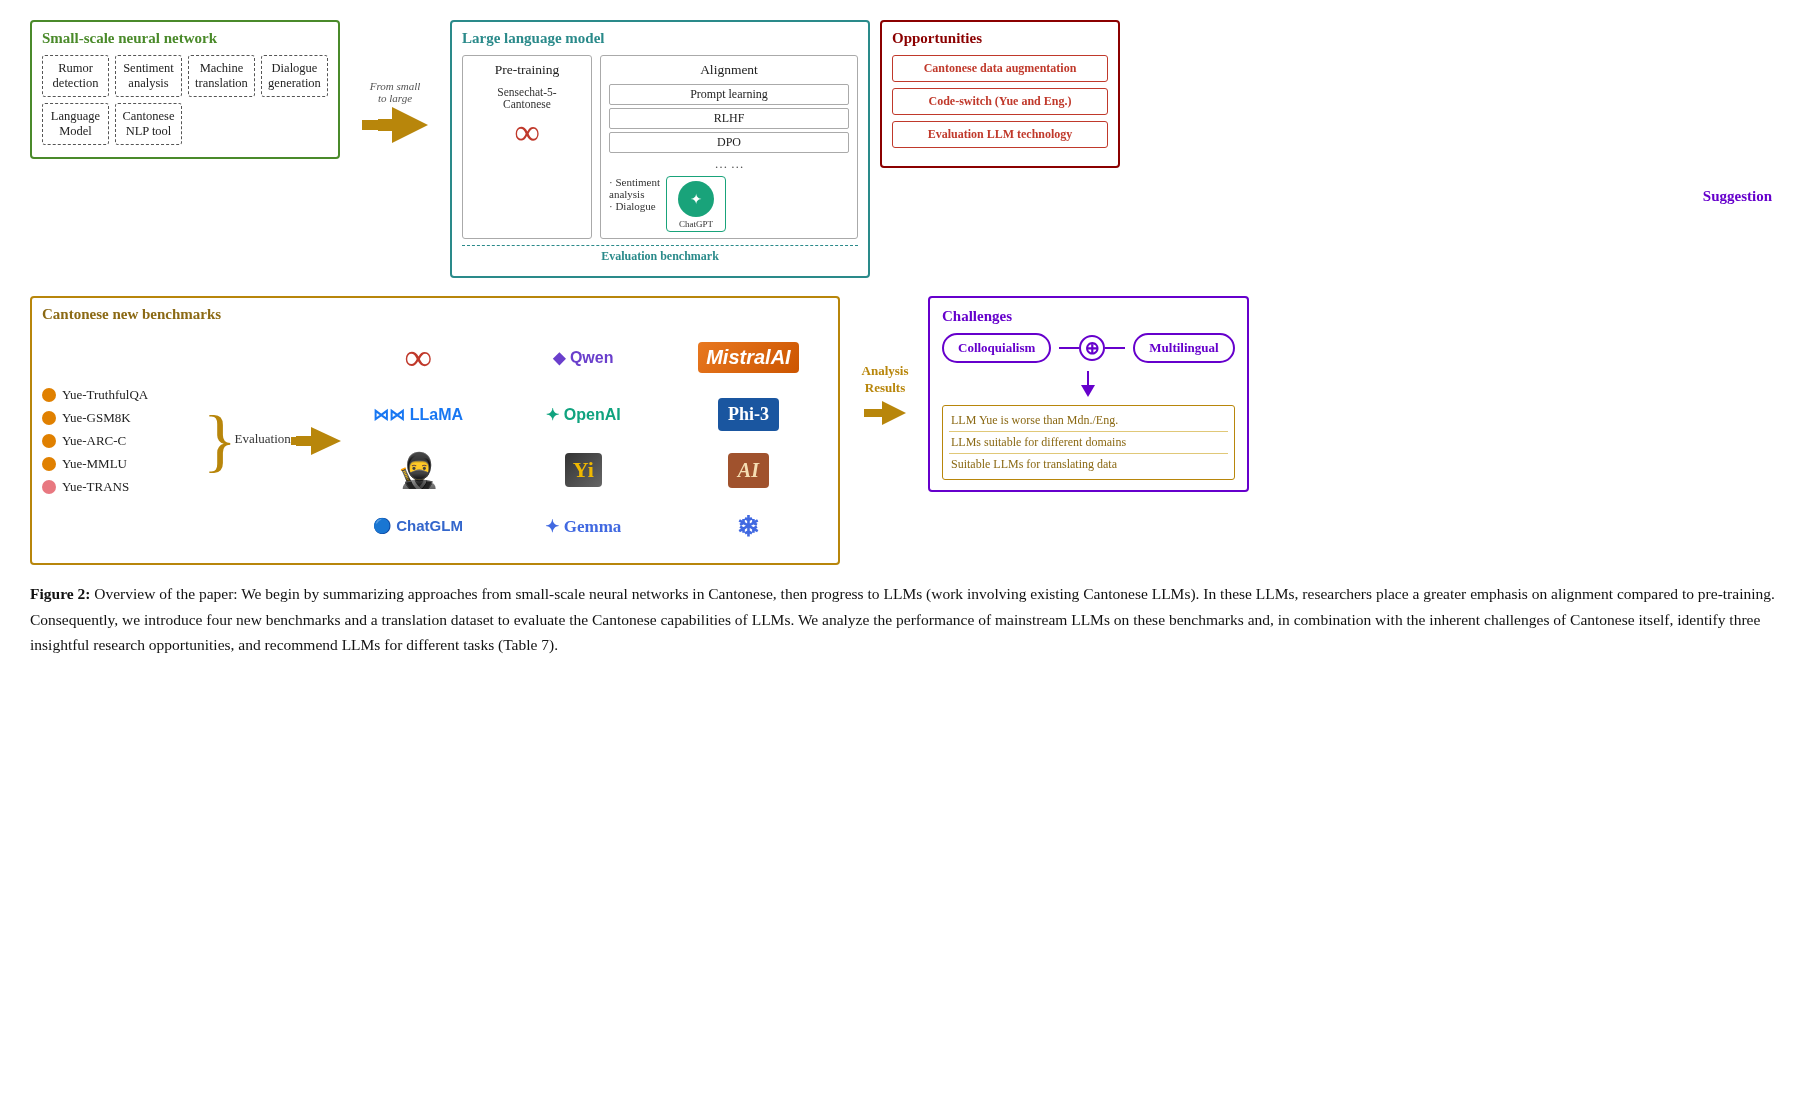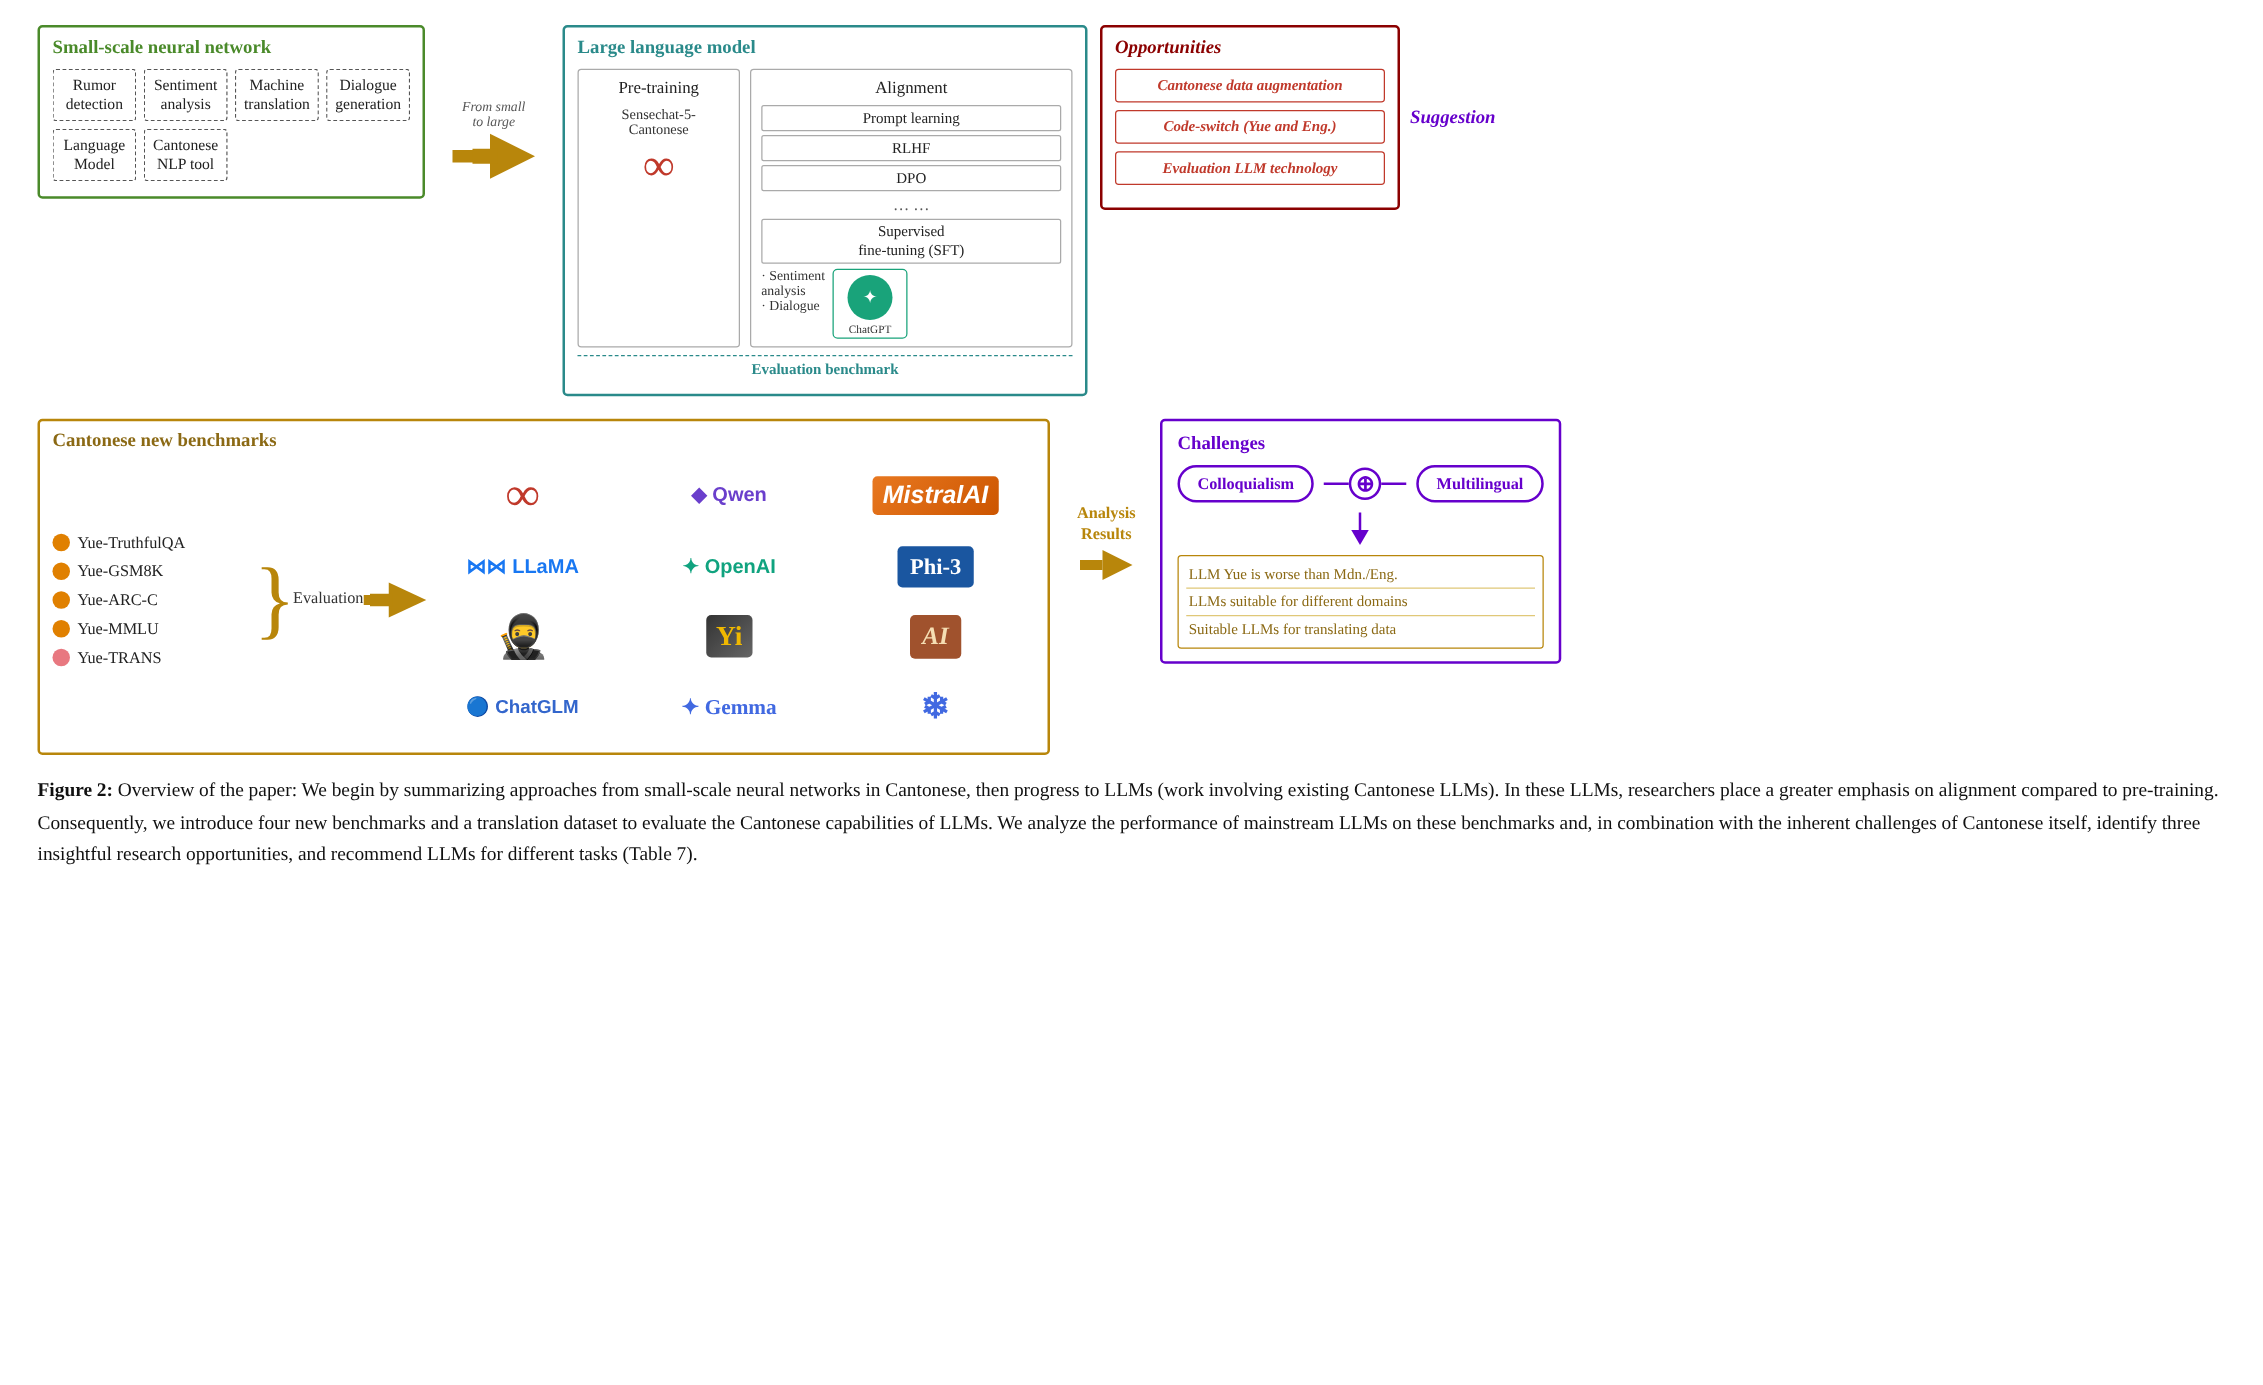--- a/index.html
+++ b/index.html
@@ -419,24 +419,23 @@
       line-height: 1.65;
       color: #111;
     }
     .caption .fig-label {
       font-weight: bold;
     }
 
     
     .top-right-col {
       display: flex;
-      flex-direction: row;
-      gap: 8px;
+      flex-direction: column;
+      gap: 20px;
       flex: 1;
-      font-style: italic;
     }
 
     .suggestion-row {
       display: flex;
       justify-content: flex-end;
       align-items: center;
       padding-right: 8px;
     }
     .suggestion-text {
       color: #6600cc;
@@ -480,21 +479,20 @@
         <div class="infinity-icon">∞</div>
       </div>
 
       <div class="llm-alignment">
         <div class="align-title">Alignment</div>
         <div class="align-items-list">
           <div class="align-item">Prompt learning</div>
           <div class="align-item">RLHF</div>
           <div class="align-item">DPO</div>
           <div class="align-dots">… …</div>
-          <div class="align-item">Supervised<br>fine-tuning (SFT)</div>
         </div>
         <div class="llm-alignment-row">
           <div class="sentiment-col">· Sentiment<br>  analysis<br>· Dialogue</div>
           <div class="chatgpt-box">
             <div class="chatgpt-circle">✦</div>
             <div class="chatgpt-label">ChatGPT</div>
           </div>
         </div>
       </div>
     </div>

